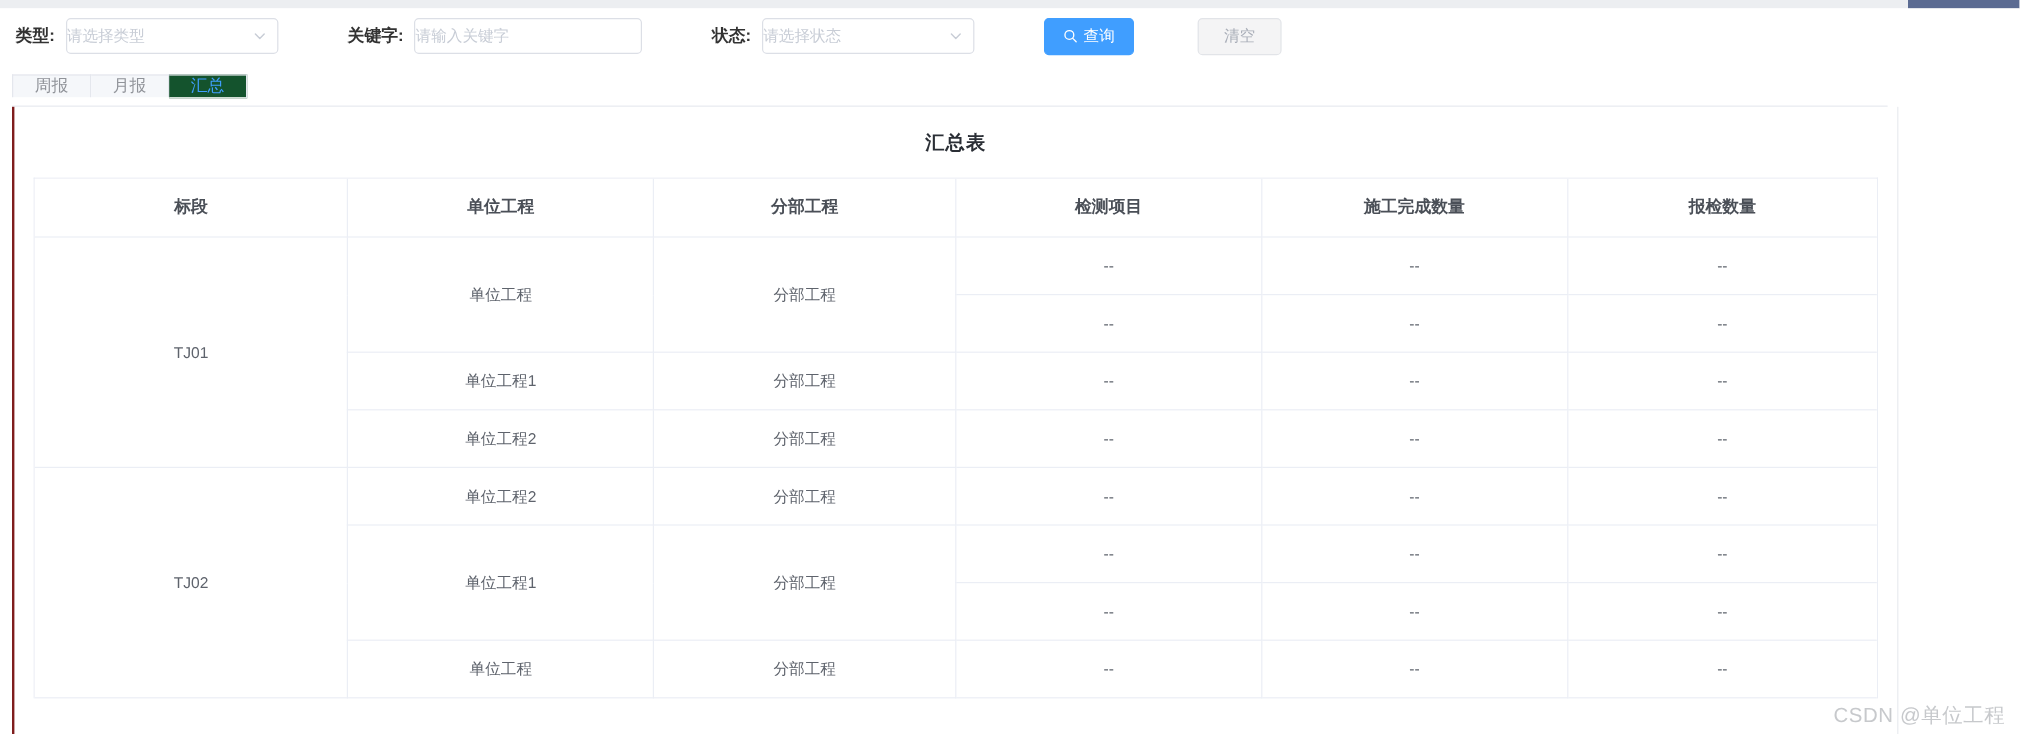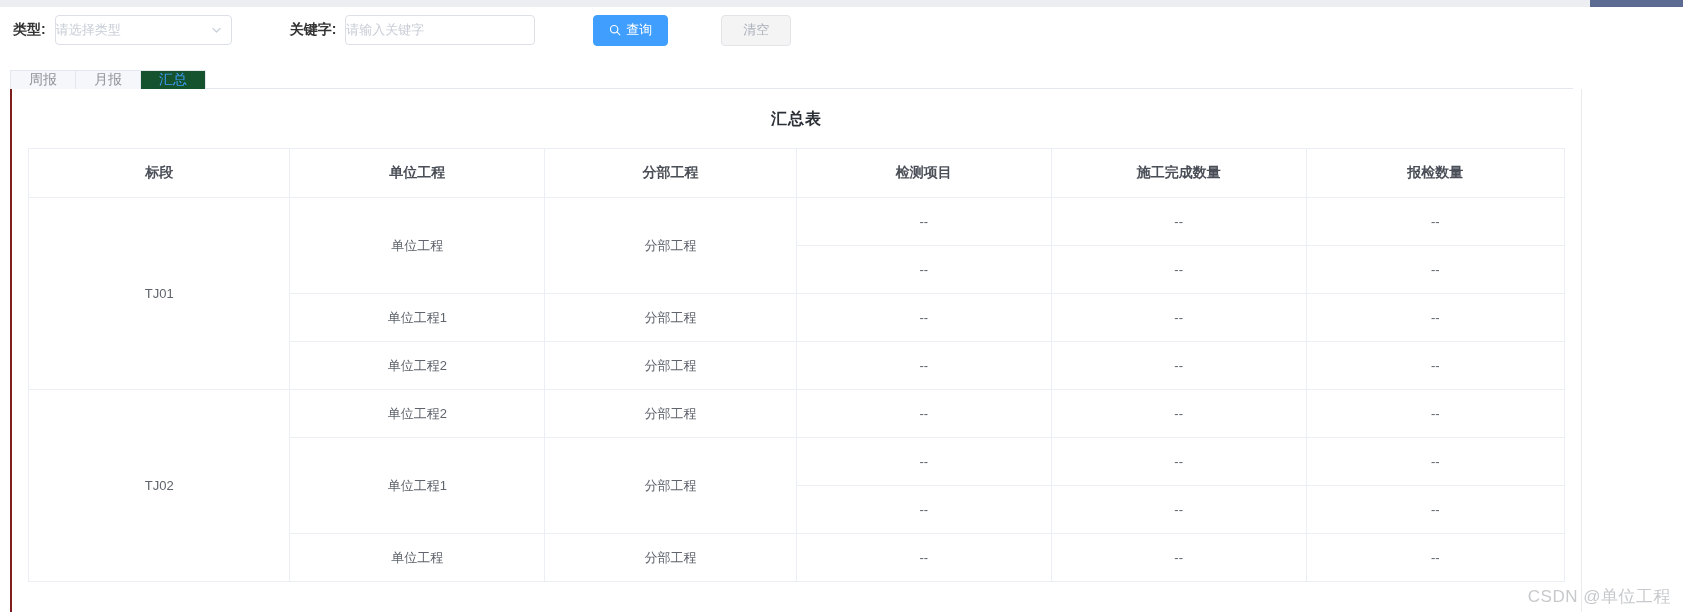--- a/index.html
+++ b/index.html
@@ -116,21 +116,21 @@
     position: absolute;
     top: 53px; left: 10px;
     width: 1563px;
     height: 36px;
     border-bottom: 1px solid #e4e7ed;
     box-sizing: border-box;
   }
   .tabs {
     display: flex;
     height: 36px;
-    align-items: flex-end;
+    align-items: center;
   }
   .tab {
     display: flex;
     align-items: center;
     justify-content: center;
     padding: 0 18px;
     min-width: 30px;
     font-size: 14px;
     color: #909399;
     background: #f5f7fa;
@@ -237,20 +237,31 @@
       </div>
     </div>
 
     <div class="filter-group">
       <span class="filter-label">关键字:</span>
       <div class="text-box">
         <span class="ph">请输入关键字</span>
       </div>
     </div>
 
+    <div class="filter-group">
+      <span class="filter-label">状态:</span>
+      <div class="select-box">
+        <span class="ph">请选择状态</span>
+        <span class="chevron">
+          <svg width="11" height="11" viewBox="0 0 12 12">
+              <path d="M2 4.2 L6 8.2 L10 4.2" fill="none" stroke="#c8cdd6" stroke-width="1.3" stroke-linecap="round" stroke-linejoin="round"></path>
+            </svg>
+        </span>
+      </div>
+    </div>
 
     <div class="btn btn-primary">
       <span class="search-icon">
         <svg width="12" height="12" viewBox="0 0 14 14">
             <circle cx="6" cy="6" r="4.3" fill="none" stroke="#ffffff" stroke-width="1.3"></circle>
             <line x1="9.3" y1="9.3" x2="12.6" y2="12.6" stroke="#ffffff" stroke-width="1.3" stroke-linecap="round"></line>
           </svg>
       </span>
       <span>查询</span>
     </div>

